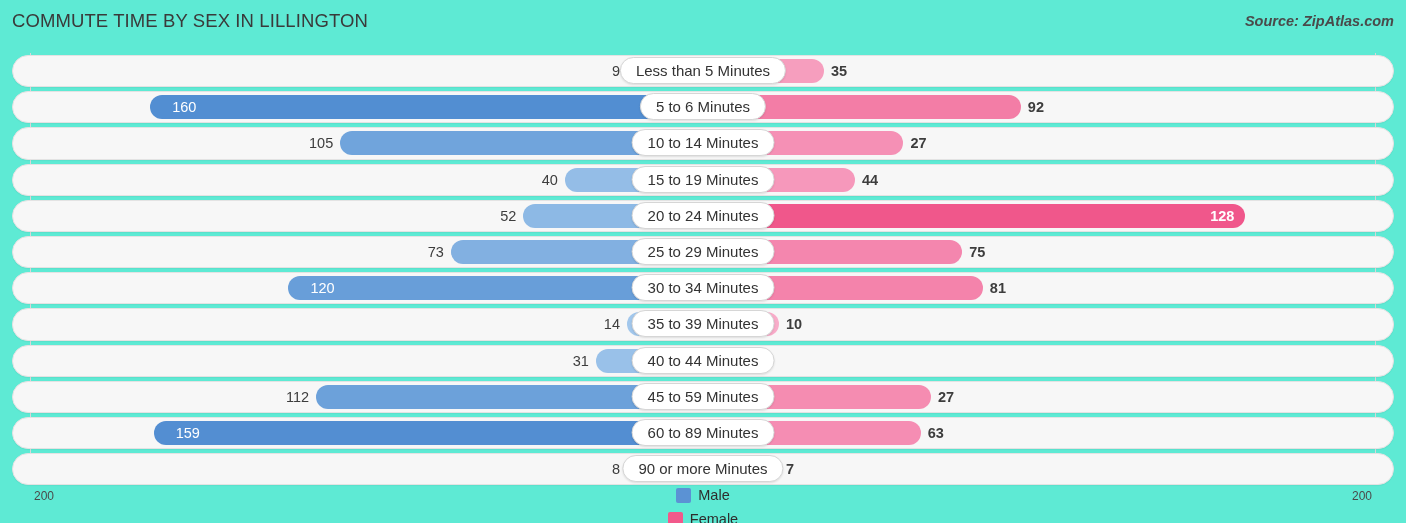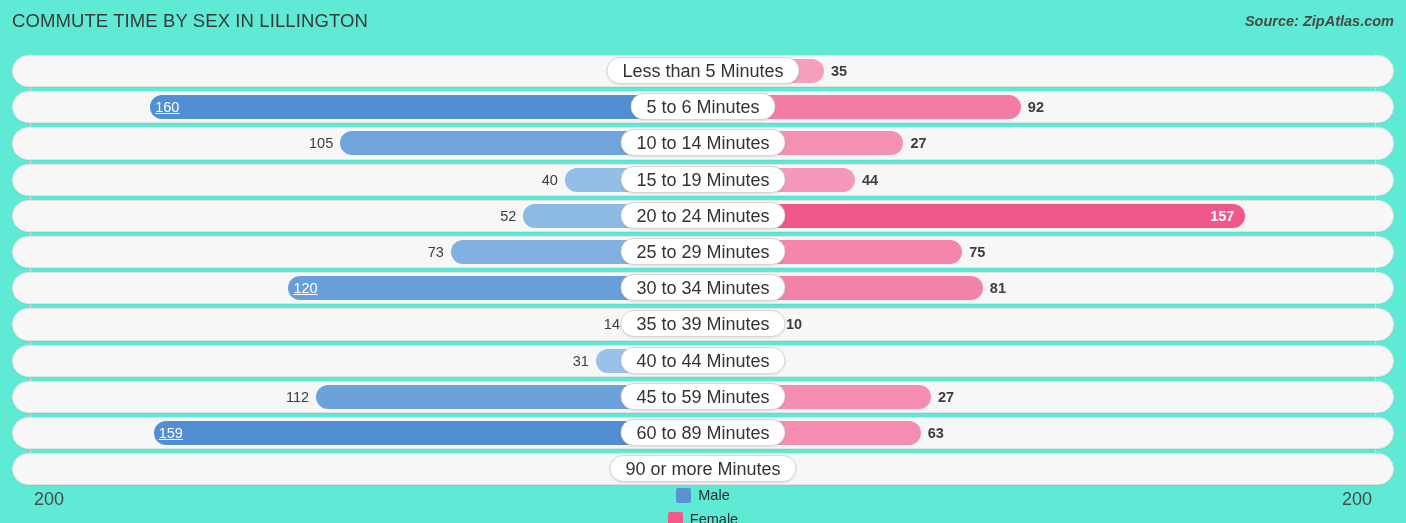--- a/index.html
+++ b/index.html
@@ -86,48 +86,48 @@
     position: absolute;
     top: 0;
     height: 24px;
     line-height: 24px;
     font-size: 14.5px;
     color: #3d3d3d;
     white-space: nowrap;
   }
   .val.outside-left  { right: 100%; margin-right: 7px; }
   .val.outside-right { left: 100%;  margin-left: 7px; }
-  .val.inside-left   { left: 5px;  color: #ffffff; text-decoration: underline; }
+  .val.inside-left   { left: 22px;  color: #ffffff; }
   .val.inside-right  { right: 11px; color: #ffffff; }
 
   
   .cat-pill {
     position: absolute;
     left: 50%;
     top: 4px;
     transform: translateX(-50%);
     height: 27px;
     line-height: 26px;
     padding: 0 15px;
     background: #ffffff;
     border: 1px solid #d6d6d6;
     border-radius: 14px;
-    font-size: 18px;
+    font-size: 15px;
     color: #333333;
     white-space: nowrap;
     box-shadow: 0 1px 2px rgba(0,0,0,0.10);
     z-index: 4;
     text-align: center;
   }
 
   
   .axis-label {
     position: absolute;
     top: 489px;
-    font-size: 18px;
+    font-size: 12px;
     color: #4a4a4a;
   }
   .axis-label.left  { left: 34px; }
   .axis-label.right { right: 34px; }
 
   .legend {
     position: absolute;
     top: 487px;
     left: 0; right: 0;
     display: flex;
@@ -231,21 +231,21 @@
       </div>
       <div class="row">
         <div class="row-track"></div>
         <div class="half left">
           <div class="bar" style="width: 26%; background: rgb(141, 185, 229);">
             <span class="val outside-left">52</span>
           </div>
         </div>
         <div class="half right">
           <div class="bar" style="width: 78.5%; background: rgb(240, 87, 139);">
-            <span class="val inside-right">157</span>
+            <span class="val inside-right">128</span>
           </div>
         </div>
         <div class="cat-pill">20 to 24 Minutes</div>
       </div>
       <div class="row">
         <div class="row-track"></div>
         <div class="half left">
           <div class="bar" style="width: 36.5%; background: rgb(130, 176, 225);">
             <span class="val outside-left">73</span>
           </div>

